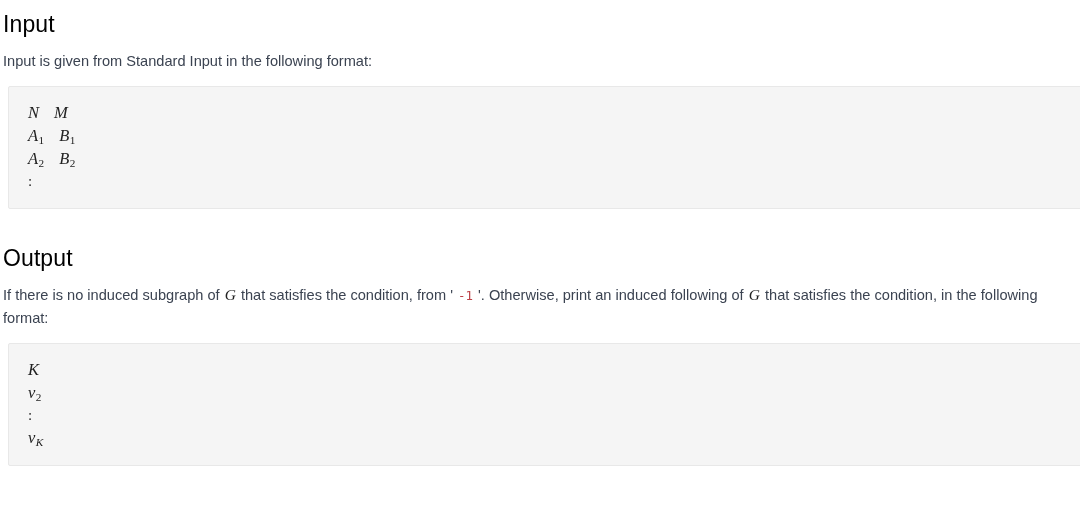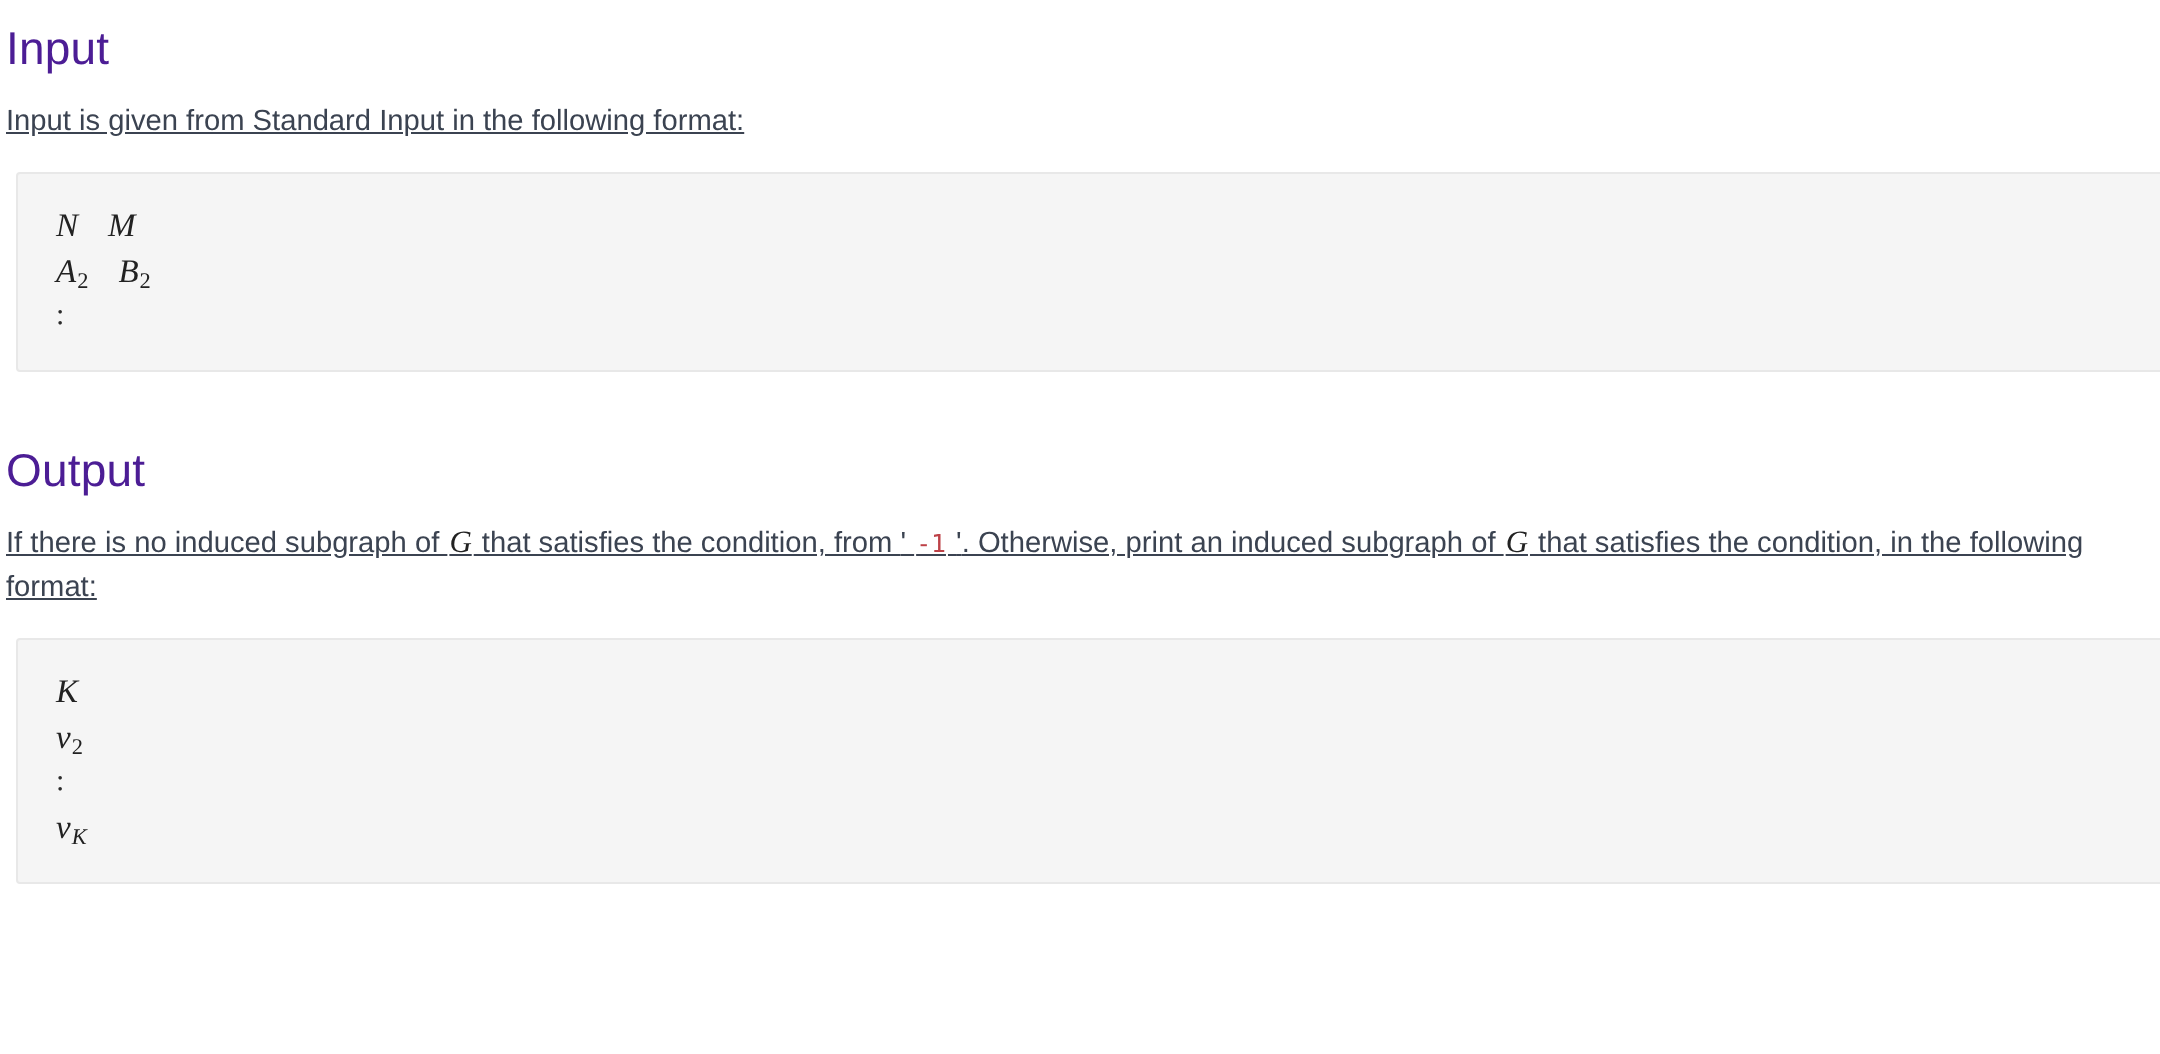--- a/index.html
+++ b/index.html
@@ -20,35 +20,34 @@
     position: relative;
     width: 1080px;
     padding: 0 0 0 3px;
     box-sizing: border-box;
   }
 
   h3.section-heading {
     font-family: "Liberation Sans", sans-serif;
     font-size: 23px;
     font-weight: 400;
-    color: #4c1d95;
+    color: #000000;
     margin: 0;
     padding: 0;
     line-height: 28px;
     letter-spacing: 0.1px;
   }
 
   p.para {
     font-size: 14.6px;
     line-height: 22px;
     color: #3b4351;
     margin: 0;
     padding: 0;
     max-width: 1078px;
-    text-decoration: underline;
   }
 
   .spacer-12 { height: 12px; }
   .spacer-10 { height: 10px; }
   .spacer-14 { height: 14px; }
   .spacer-26 { height: 26px; }
 
   
   .fmt-block {
     background: #f5f5f5;
@@ -130,38 +129,41 @@
   <p class="para">Input is given from Standard Input in the following format:</p>
 
   <div class="spacer-14"></div>
 
   <div class="fmt-block">
 
     <div class="fmt-line">
       <span class="mathi">N</span><span class="gap"></span><span class="mathi">M</span>
     </div>
 
+    <div class="fmt-line">
+      <span class="mathi"><span>A</span><sub class="up">1</sub></span><span class="gap"></span><span class="mathi"><span>B</span><sub class="up">1</sub></span>
+    </div>
 
     <div class="fmt-line">
       <span class="mathi"><span>A</span><sub class="up">2</sub></span><span class="gap"></span><span class="mathi"><span>B</span><sub class="up">2</sub></span>
     </div>
 
     <div class="fmt-line vdots">:</div>
 
 
   </div>
 
   <div class="spacer-26"></div>
   <div style="height:9px"></div>
 
   <h3 class="section-heading">Output</h3>
 
   <div class="spacer-12"></div>
 
-  <p class="para"><span>If there is no induced subgraph of </span><span class="mathi">G</span><span> that satisfies the condition, from </span><span class="quote">'</span> <code class="lit">-1</code> <span class="quote">'</span><span>. Otherwise, print an induced subgraph of </span><span class="mathi">G</span><span> that satisfies the condition, in the following format:</span></p>
+  <p class="para"><span>If there is no induced subgraph of </span><span class="mathi">G</span><span> that satisfies the condition, from </span><span class="quote">'</span> <code class="lit">-1</code> <span class="quote">'</span><span>. Otherwise, print an induced following of </span><span class="mathi">G</span><span> that satisfies the condition, in the following format:</span></p>
 
   <div class="spacer-14"></div>
 
   <div class="fmt-block">
 
     <div class="fmt-line">
       <span class="mathi">K</span>
     </div>
 
 

